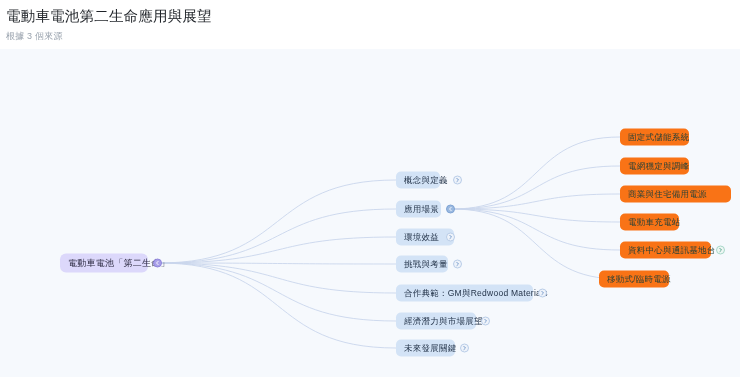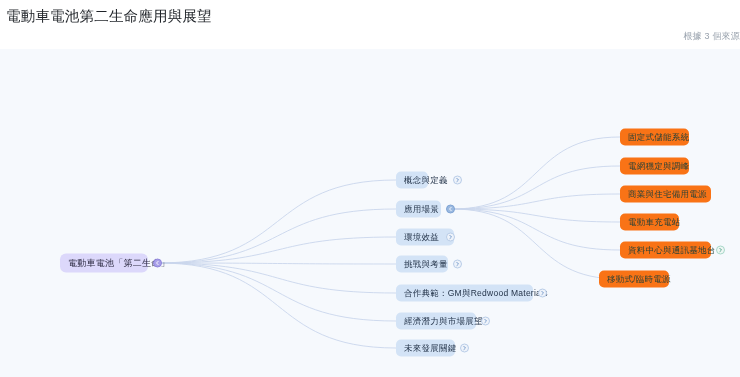--- a/index.html
+++ b/index.html
@@ -39,21 +39,20 @@
     letter-spacing: .2px;
     white-space: nowrap;
   }
   .doc-sub {
     margin-top: 4px;
     font-size: 9px;
     line-height: 12px;
     color: #9aa3ae;
     letter-spacing: .2px;
     white-space: nowrap;
-    text-align: right;
   }
   
   .canvas {
     position: absolute;
     left: 0; top: 49px;
     width: 740px;
     height: 328px;
     background: #f6f9fd;
     overflow: hidden;
   }
@@ -154,21 +153,21 @@
       </svg>
     <div id="node-layer">
         <div class="node root" style="left: 60px; top: 214px; width: 88px;">
           <span>電動車電池「第二生命」</span>
         </div>
         <div class="toggle expanded purple" style="left: 153px; top: 214px;">
           <svg width="5" height="5" viewBox="0 0 8 8">
             <path d="M5.2 1.2 L2.4 4 L5.2 6.8" fill="none" stroke="#ffffff" stroke-width="1.4" stroke-linecap="round" stroke-linejoin="round"></path>
           </svg>
         </div>
-        <div class="node lvl2" style="left: 396px; top: 131px; width: 32px;">
+        <div class="node lvl2" style="left: 396px; top: 131px; width: 44px;">
           <span>概念與定義</span>
         </div>
         <div class="toggle collapsed" style="left: 453px; top: 131px;">
           <svg width="5" height="5" viewBox="0 0 8 8">
             <path d="M2.8 1.2 L5.6 4 L2.8 6.8" fill="none" stroke="#6d94c7" stroke-width="1.4" stroke-linecap="round" stroke-linejoin="round"></path>
           </svg>
         </div>
         <div class="node lvl2" style="left: 396px; top: 160px; width: 45px; align-items: center;">
           <span>應用場景</span>
         </div>
@@ -216,21 +215,21 @@
           <svg width="5" height="5" viewBox="0 0 8 8">
             <path d="M2.8 1.2 L5.6 4 L2.8 6.8" fill="none" stroke="#6d94c7" stroke-width="1.4" stroke-linecap="round" stroke-linejoin="round"></path>
           </svg>
         </div>
         <div class="node lvl3" style="left: 620px; top: 88px; width: 69px;">
           <span>固定式儲能系統</span>
         </div>
         <div class="node lvl3" style="left: 620px; top: 117px; width: 69px;">
           <span>電網穩定與調峰</span>
         </div>
-        <div class="node lvl3" style="left: 620px; top: 145px; width: 91px;">
+        <div class="node lvl3" style="left: 620px; top: 145px; width: 111px;">
           <span>商業與住宅備用電源</span>
         </div>
         <div class="node lvl3" style="left: 620px; top: 173px; width: 59px;">
           <span>電動車充電站</span>
         </div>
         <div class="node lvl3" style="left: 620px; top: 201px; width: 91px;">
           <span>資料中心與通訊基地台</span>
         </div>
         <div class="toggle collapsed green" style="left: 716px; top: 201px;">
           <svg width="5" height="5" viewBox="0 0 8 8">

